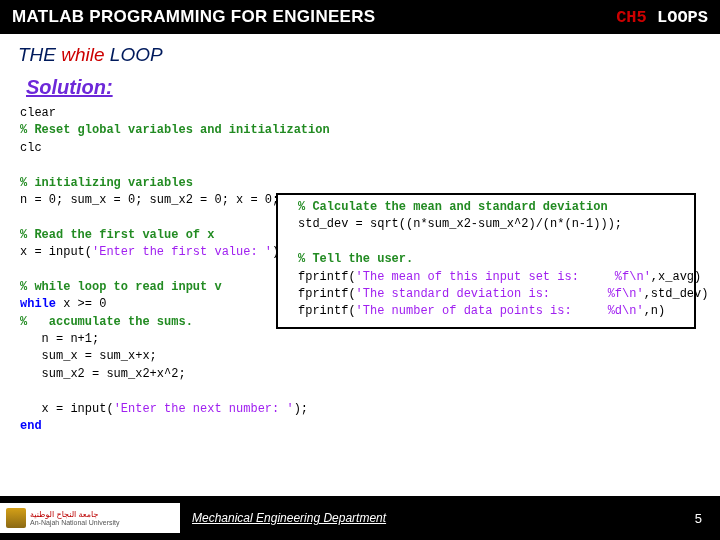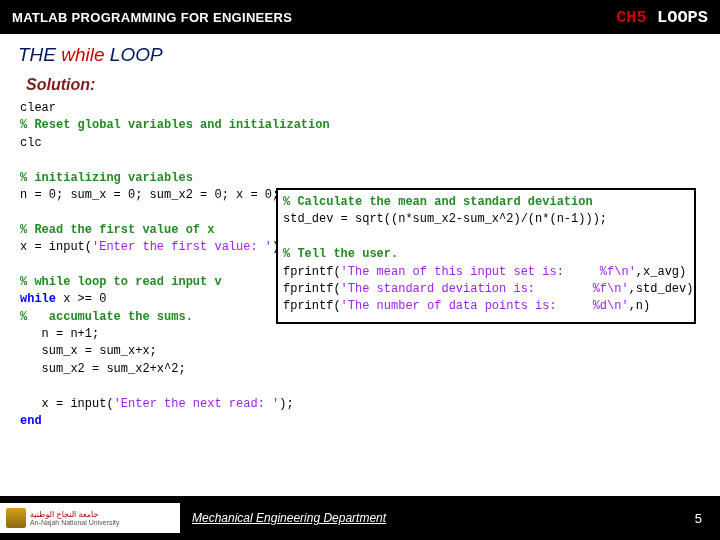--- a/index.html
+++ b/index.html
@@ -15,66 +15,67 @@
       width: 100%;
       height: 34px;
       background: #000;
       display: flex;
       justify-content: space-between;
       align-items: center;
       padding: 0 12px;
     }
     .header-title {
       color: #fff;
-      font-size: 13px;
+      font-size: 17px;
       font-weight: bold;
       letter-spacing: 0.3px;
     }
     .header-chapter {
       color: #fff;
       font-size: 17px;
       font-weight: bold;
       font-family: Liberation Mono, monospace;
     }
     .header-chapter .ch-red { color: #c00; }
     .section-title {
       padding: 10px 18px 6px 18px;
       font-size: 19px;
       font-weight: normal;
       font-style: italic;
       color: #001a5c;
     }
     .section-title .while-red { color: #c00; }
     .solution-label {
       padding: 4px 0 4px 26px;
-      font-size: 16px;
+      font-size: 20px;
       font-weight: bold;
       font-style: italic;
-      color: #7f1d1d;
+      text-decoration: underline;
+      color: #6d28d9;
     }
     .code-block {
       font-family: 'Courier New', monospace;
       font-size: 12px;
       line-height: 1.45;
       padding: 2px 0 0 20px;
       color: #000;
       position: relative;
     }
     .comment { color: #228B22; font-weight: bold; }
     .str { color: #A020F0; }
     .kw { color: #0000FF; font-weight: bold; }
     .code-block pre { font-family: inherit; white-space: pre; }
     .inset-box {
       position: absolute;
       left: 276px;
       top: 90px;
       width: 420px;
       border: 2px solid #000;
       background: #fff;
-      padding: 4px 8px 6px 5px;
+      padding: 4px 8px 6px 20px;
     }
     .inset-box pre {
       font-family: 'Courier New', monospace;
       font-size: 12px;
       line-height: 1.45;
     }
     .footer-bar {
       position: absolute;
       bottom: 0;
       left: 0;
@@ -141,21 +142,21 @@
 <pre><span class="comment">% Read the first value of x</span></pre>
 <pre><span>x = input(</span><span class="str">'Enter the first value: '</span><span>);</span></pre>
 <pre> </pre>
 <pre><span class="comment">% while loop to read input v</span></pre>
 <pre><span class="kw">while</span><span> x &gt;= 0</span></pre>
 <pre><span class="comment">%   accumulate the sums.</span></pre>
 <pre>   n = n+1;</pre>
 <pre>   sum_x = sum_x+x;</pre>
 <pre>   sum_x2 = sum_x2+x^2;</pre>
 <pre> </pre>
-<pre><span>   x = input(</span><span class="str">'Enter the next read: '</span><span>);</span></pre>
+<pre><span>   x = input(</span><span class="str">'Enter the next number: '</span><span>);</span></pre>
 <pre><span class="kw">end</span></pre>
 
   <div class="inset-box">
 <pre><span class="comment">% Calculate the mean and standard deviation</span></pre>
 <pre>std_dev = sqrt((n*sum_x2-sum_x^2)/(n*(n-1)));</pre>
 <pre> </pre>
 <pre><span class="comment">% Tell the user.</span></pre>
 <pre><span>fprintf(</span><span class="str">'The mean of this input set is:     %f\n'</span><span>,x_avg)</span></pre>
 <pre><span>fprintf(</span><span class="str">'The standard deviation is:        %f\n'</span><span>,std_dev)</span></pre>
 <pre><span>fprintf(</span><span class="str">'The number of data points is:     %d\n'</span><span>,n)</span></pre>

